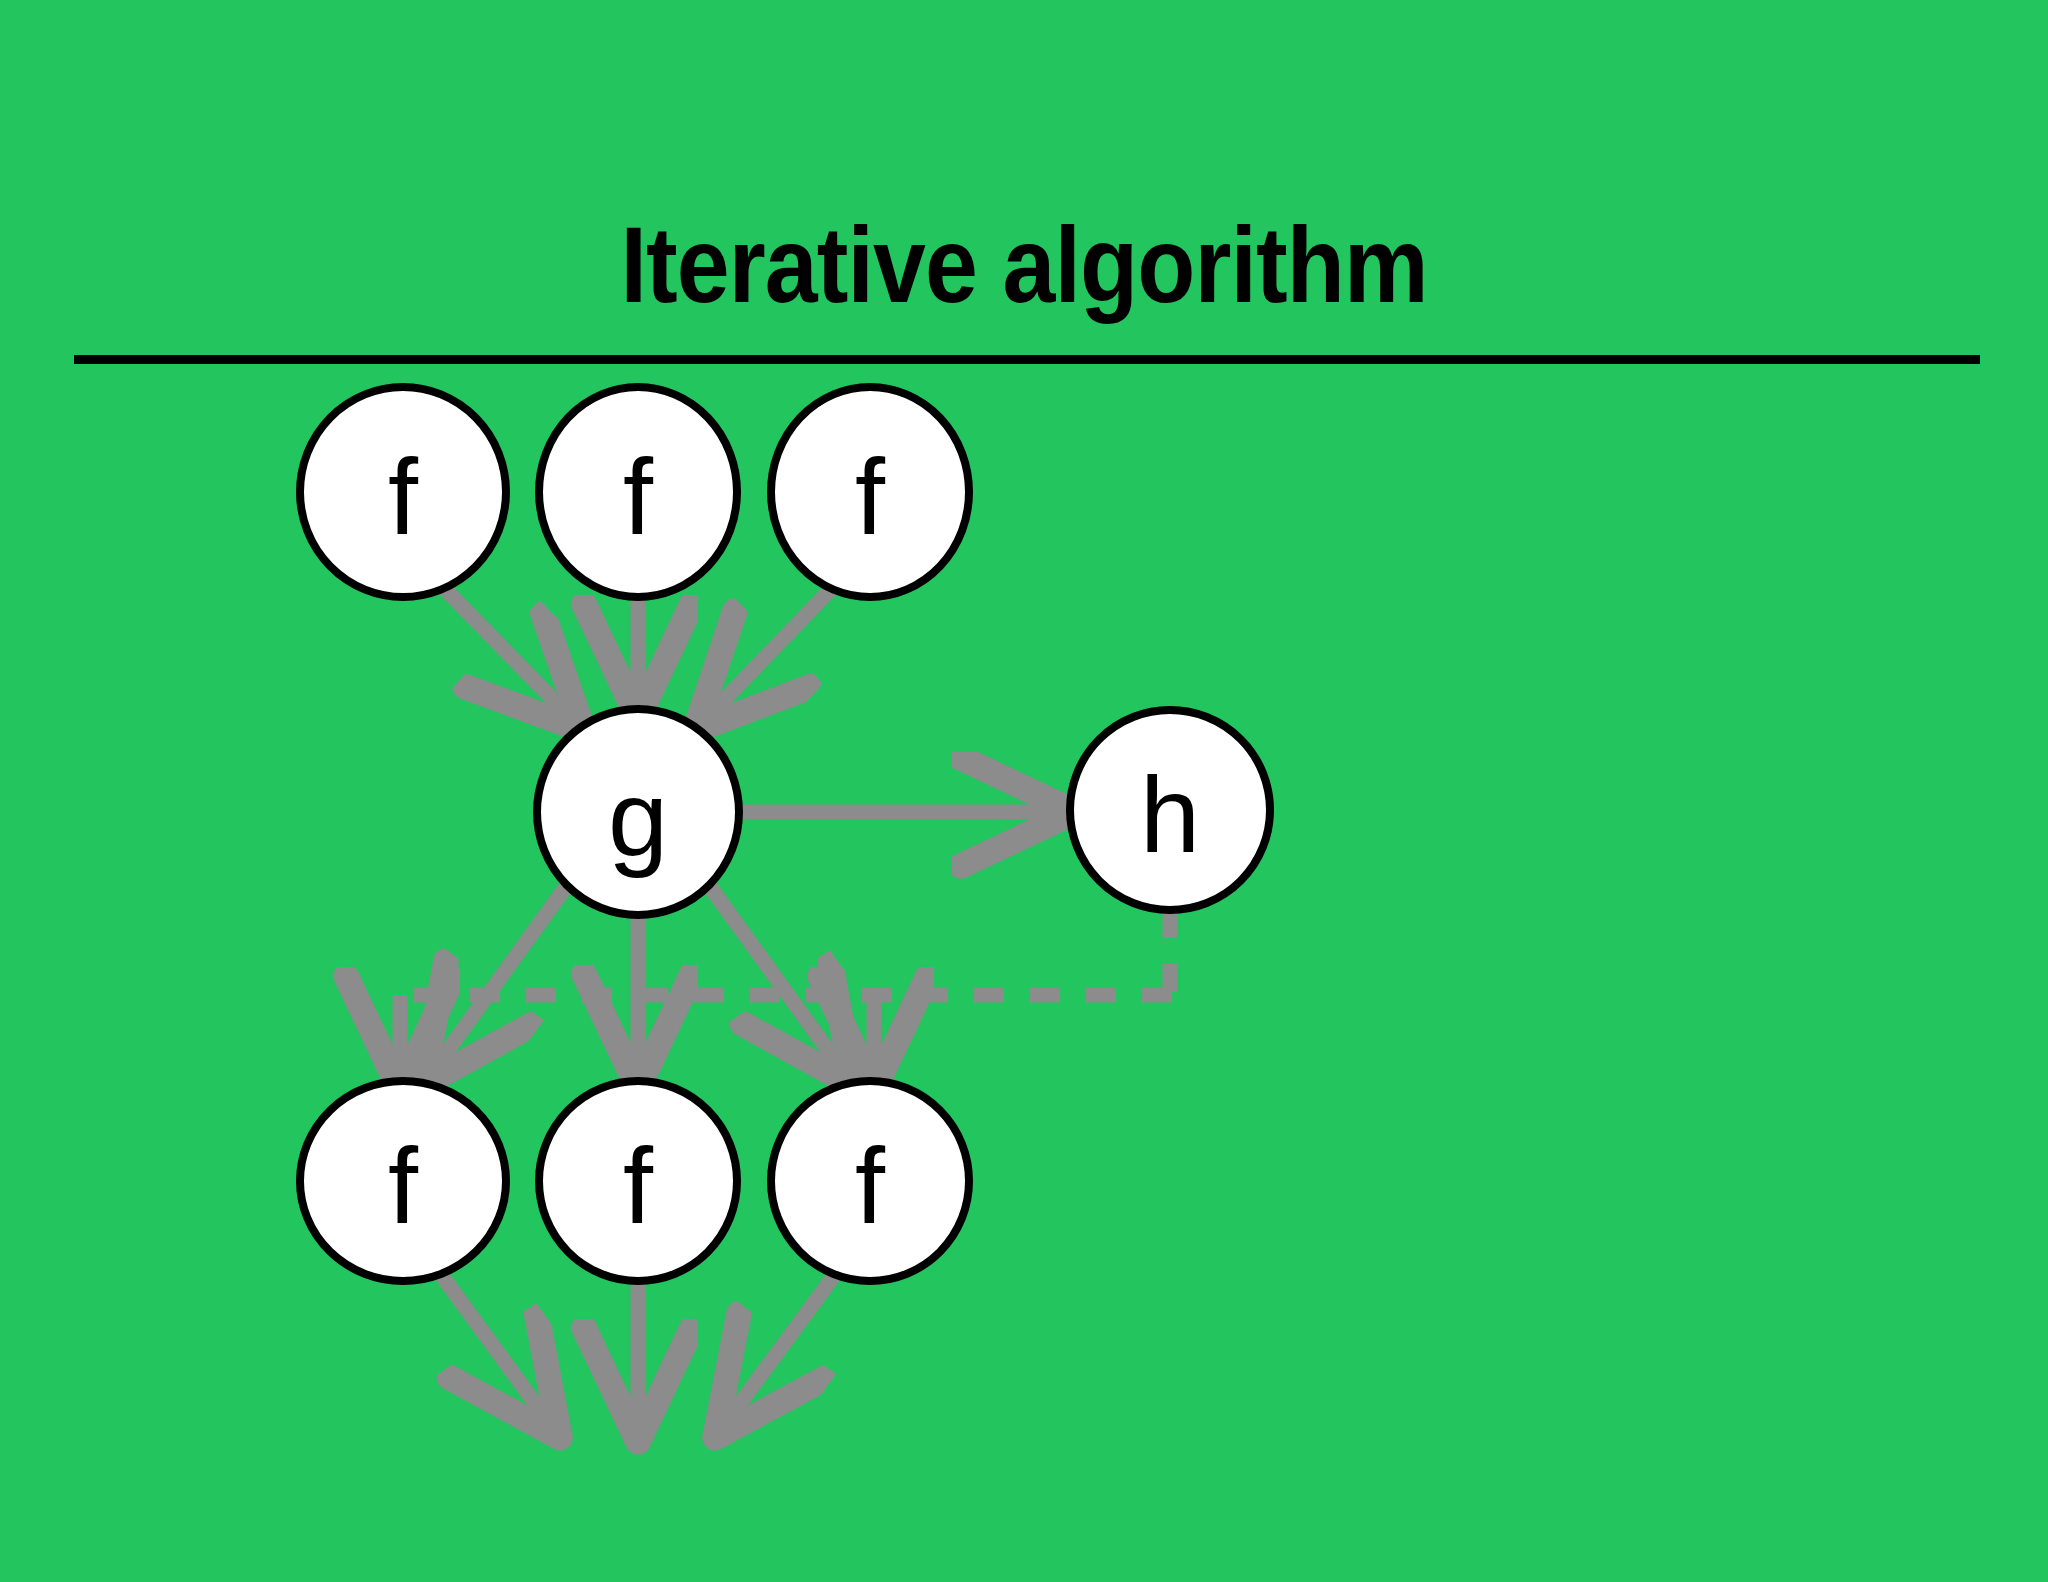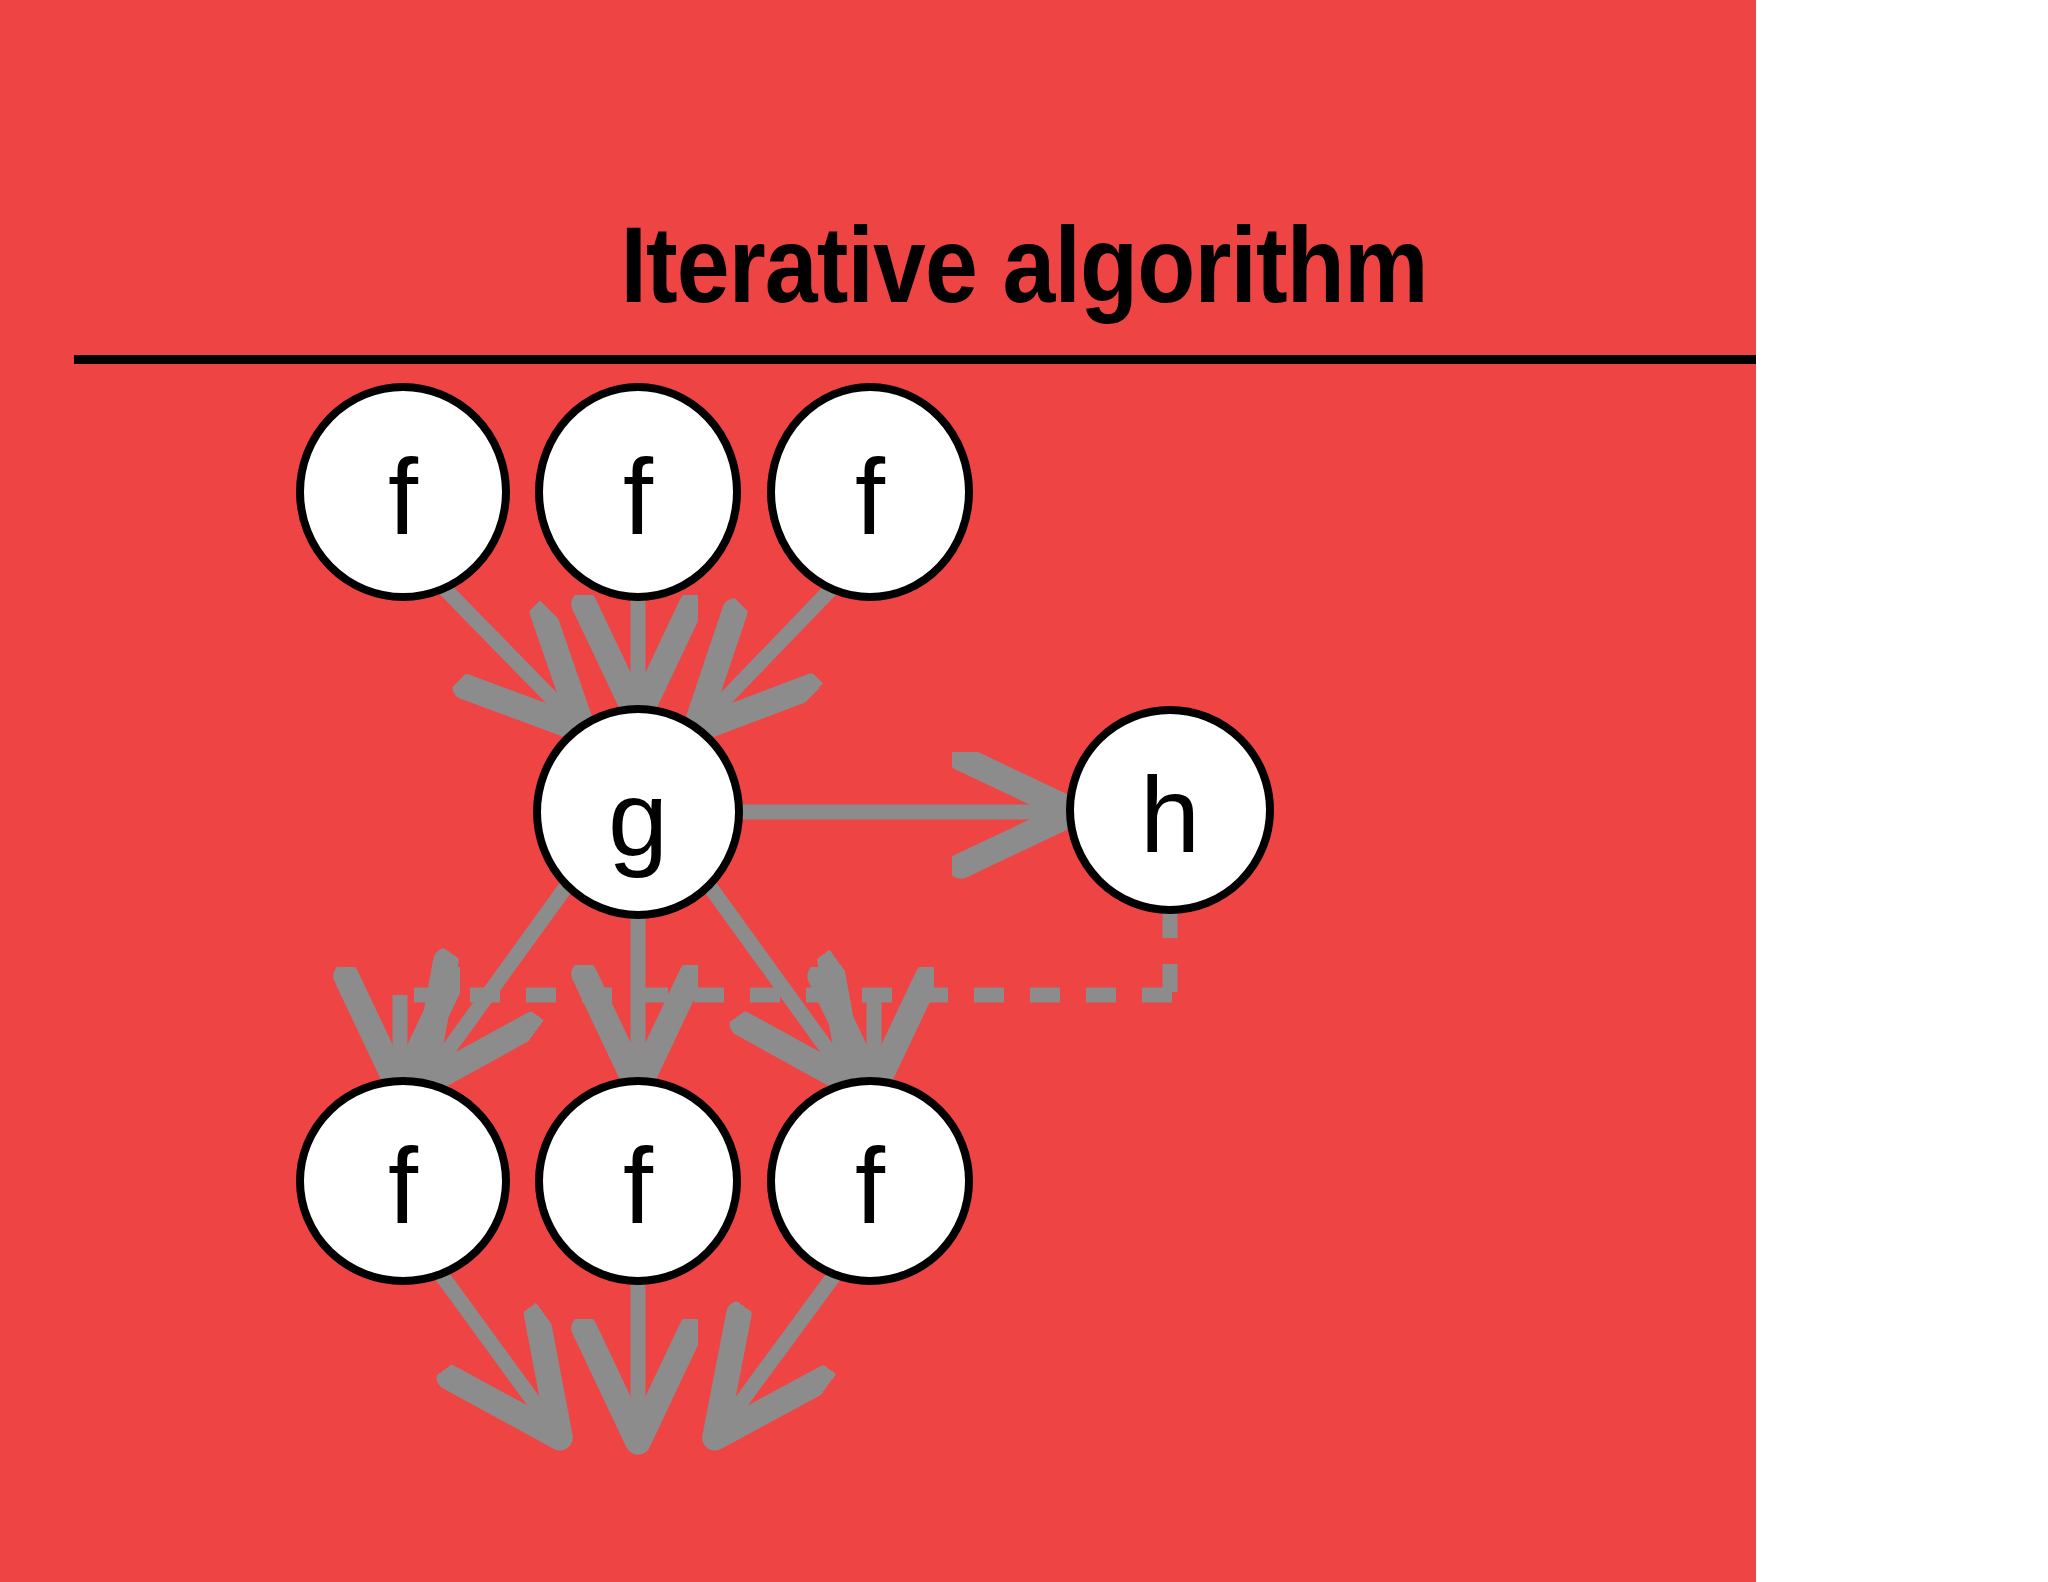--- a/index.html
+++ b/index.html
@@ -5,23 +5,23 @@
   html, body {
     margin: 0;
     padding: 0;
     background: #ffffff;
   }
   body {
     font-family: "Liberation Sans", sans-serif;
   }
   #slide {
     position: relative;
-    width: 1756px;
+    width: 2048px;
     height: 1582px;
-    background: #ef4444;
+    background: #22c55e;
     overflow: hidden;
   }
   #slide-title {
     position: absolute;
     left: 0;
     top: 206px;
     width: 2048px;
     text-align: center;
     font-family: "Liberation Sans", sans-serif;
     font-weight: bold;

